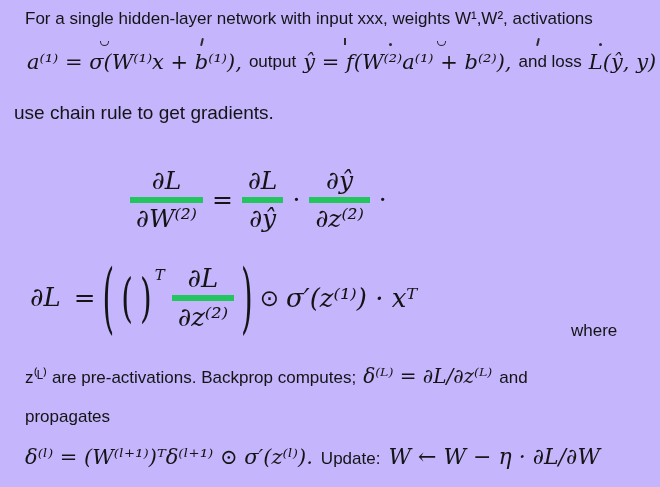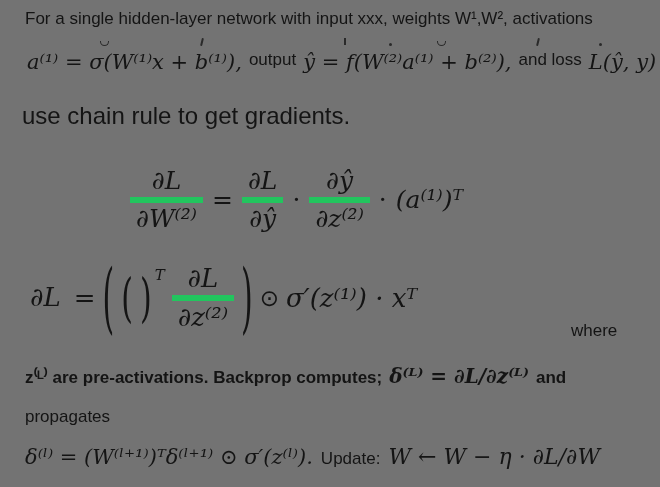--- a/index.html
+++ b/index.html
@@ -1,39 +1,39 @@
 <!DOCTYPE html>
 <html><head>
 <meta charset="utf-8">
 <style>
   * { margin:0; padding:0; box-sizing:border-box; }
   html,body { width:660px; height:487px; background:#ffffff; }
   .canvas {
-    position:relative; width:660px; height:487px; background:#737373;
+    position:relative; width:660px; height:487px; background:#c4b5fd;
     overflow:hidden; color:#141414;
     font-family:"Liberation Sans", sans-serif;
   }
   .abs { position:absolute; }
   .sans { font-family:"Liberation Sans", sans-serif; }
   .math { font-family:"DejaVu Serif","DejaVu Sans",serif; font-style:italic; }
 
   
   .intro-line1 { left:25px; top:9px; font-size:17px; white-space:nowrap; }
-  .chain-line  { left:22px; top:102px; font-size:24px; white-space:nowrap; }
+  .chain-line  { left:14px; top:102px; font-size:19px; white-space:nowrap; }
 
   
   .art { position:absolute; }
   .art-smile { width:9px; height:5px; border:1.6px solid #2a2a2a; border-top:none; border-radius:0 0 9px 9px; }
   .art-slash { width:2px; height:8px; background:#2a2a2a; transform:rotate(14deg); border-radius:1px; }
   .art-bar   { width:2px; height:7px; background:#2a2a2a; }
   .art-dot   { width:3px; height:3px; background:#2a2a2a; border-radius:50%; }
 
   
   .inline-math {
-    left:27px; top:50px; display:flex; align-items:flex-start; gap:7px; white-space:nowrap;
+    left:27px; top:50px; display:flex; align-items:center; gap:7px; white-space:nowrap;
   }
   .im-math { font-size:21px; }
   .im-sans { font-size:17px; }
 
   
   .eq { display:flex; align-items:center; white-space:nowrap; }
   .frac { display:inline-flex; flex-direction:column; align-items:stretch; text-align:center; }
   .frac .num, .frac .den { padding:1px 6px; line-height:1.18; }
   .frac .den { border-top:6px solid #22c55e; }
   .op { font-family:"DejaVu Serif",serif; font-style:normal; }
@@ -46,21 +46,21 @@
     display:inline-block; font-family:"DejaVu Serif",serif; font-style:normal;
     font-size:30px; line-height:1;
   }
   .paren.inner { transform:scaleY(1.75); }
   .paren.outer { transform:scaleY(2.55); }
   .supT { align-self:flex-start; margin:4px 0 0 -4px; font-size:15px; }
   .hadamard { font-family:"DejaVu Sans",sans-serif; font-style:normal; font-size:23px; }
   .where-label { left:571px; top:321px; font-size:17px; }
 
   
-  .bp-line1 { left:25px; top:364px; display:flex; align-items:baseline; gap:7px; white-space:nowrap;font-weight:bold; }
+  .bp-line1 { left:25px; top:364px; display:flex; align-items:baseline; gap:7px; white-space:nowrap; }
   .bp-sans { font-size:17px; }
   .bp-big-math { font-size:20px; }
   .propagates { left:25px; top:407px; font-size:17px; }
   .bp-line2 { left:25px; top:444px; display:flex; align-items:baseline; gap:8px; white-space:nowrap; }
   .rec-math { font-size:21px; }
   .update-label { font-size:17px; }
   .update-math { font-size:22px; }
 </style>
 </head>
 <body>
@@ -96,21 +96,20 @@
     <span class="frac math">
       <span class="num">∂L</span>
       <span class="den">∂ŷ</span>
     </span>
     <span class="op">·</span>
     <span class="frac math">
       <span class="num">∂ŷ</span>
       <span class="den">∂z⁽²⁾</span>
     </span>
     <span class="op">·</span>
-    <span class="math tail">(a⁽¹⁾)ᵀ</span>
   </div>
 
   <div class="abs eq eq2">
     <span class="frac math">
       <span class="num">∂L</span>
     </span>
     <span class="op">=</span>
     <span class="paren outer">(</span>
     <span class="paren inner">(</span>
     <span class="paren inner">)</span>

